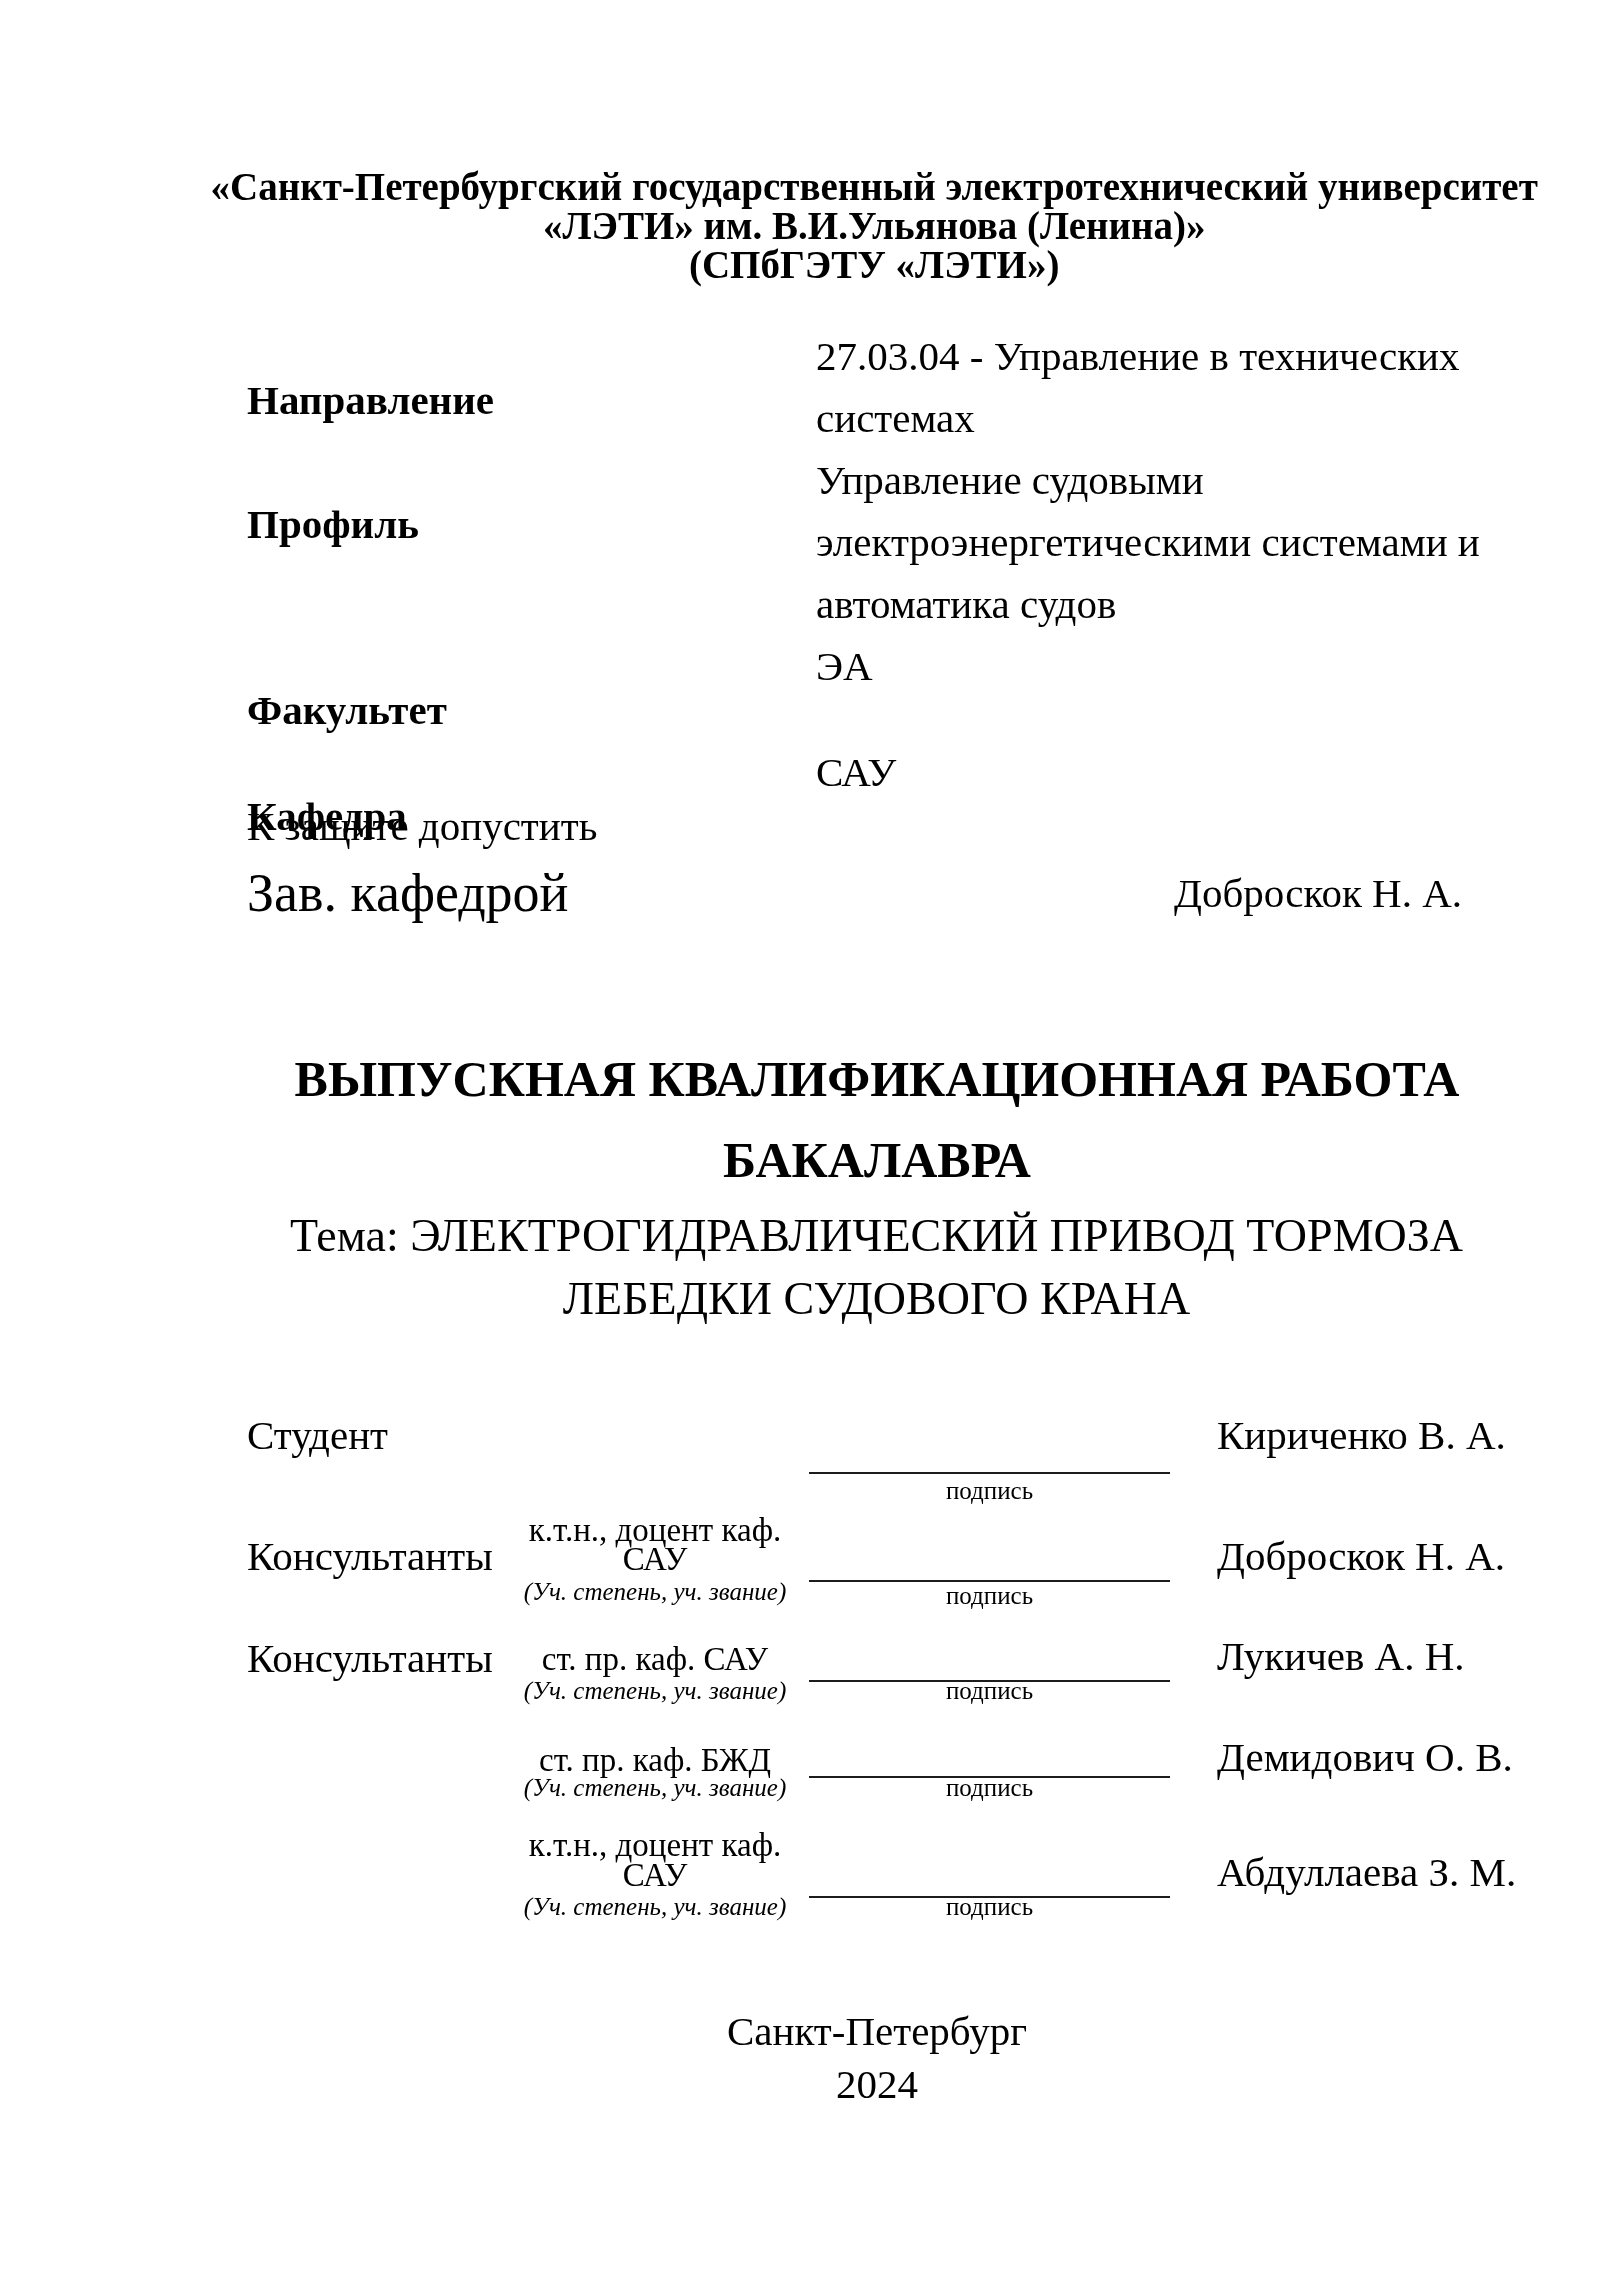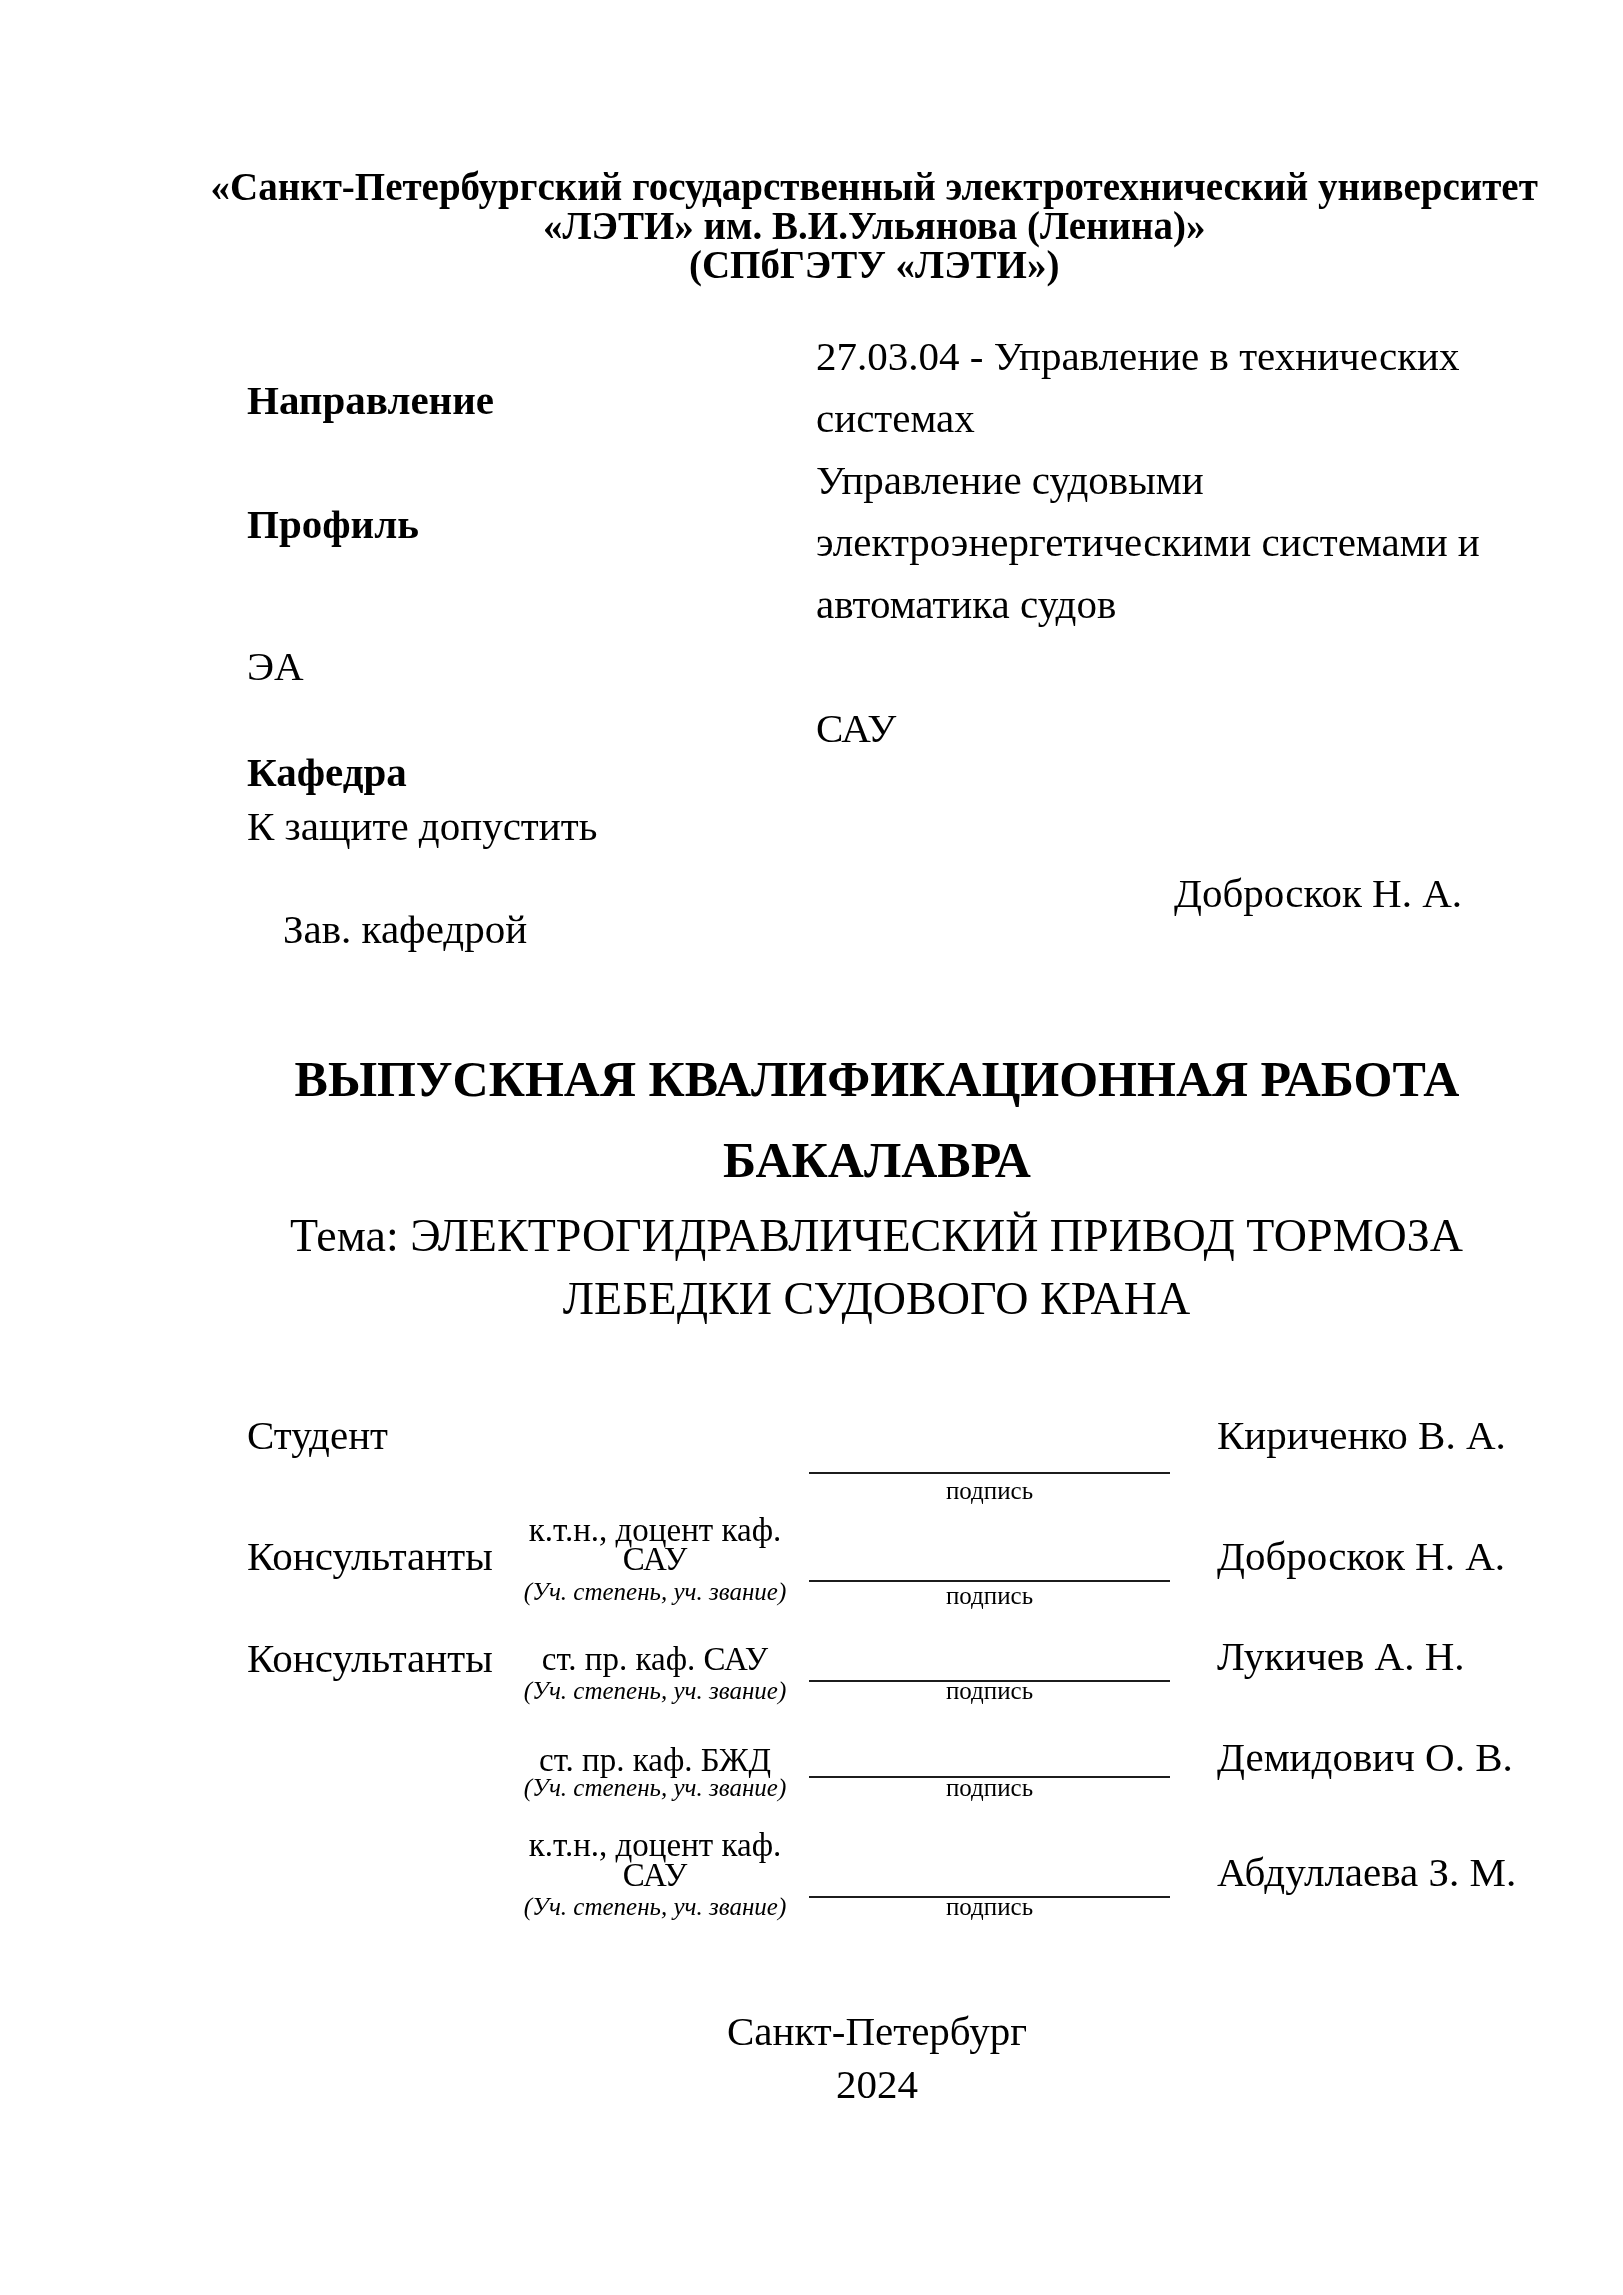--- a/index.html
+++ b/index.html
@@ -50,24 +50,23 @@
 
   
   .admit-line {
     left: 247px;
     top: 806px;
     font-size: 41px;
     line-height: 41px;
   }
   .head-dept-label {
     left: 247px;
-    top: 909px;
-    font-size: 41px;
-    line-height: 41px;
-    margin-left: 36px;
+    top: 873px;
+    font-size: 54px;
+    line-height: 41px;
   }
   .head-dept-name {
     left: 1174px;
     top: 873px;
     font-size: 41px;
     line-height: 41px;
   }
 
   
   .main-title {
@@ -166,20 +165,21 @@
     </div>
     <div class="info-row">
       <div class="info-label">Профиль</div>
       <div class="info-value">
         <div>Управление судовыми</div>
         <div>электроэнергетическими системами и</div>
         <div>автоматика судов</div>
       </div>
     </div>
     <div class="info-row">
+      <div class="info-label">Факультет</div>
       <div class="info-value">ЭА</div>
     </div>
     <div class="info-row">
       <div class="info-label">Кафедра</div>
       <div class="info-value">САУ</div>
     </div>
   </div>
 
   <div class="abs admit-line">К защите допустить</div>
   <div class="abs head-dept-label">Зав. кафедрой</div>

